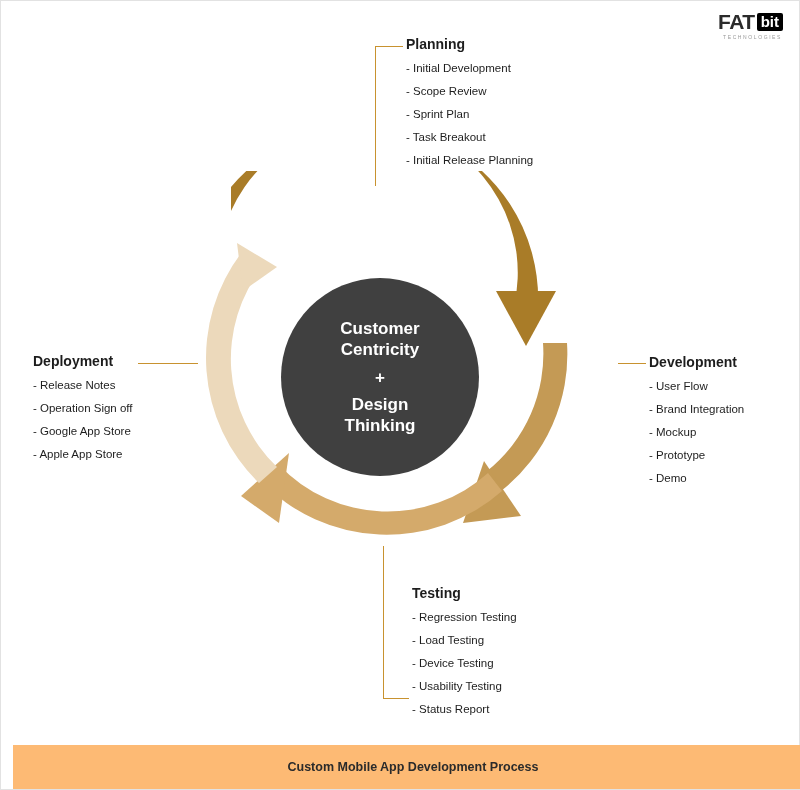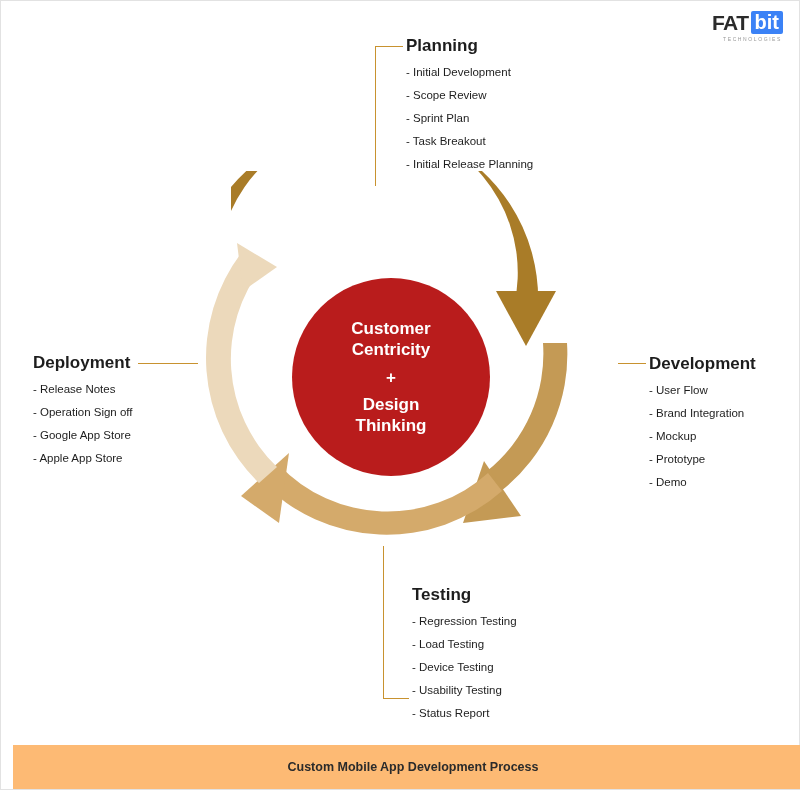--- a/index.html
+++ b/index.html
@@ -36,45 +36,45 @@
     display: flex;
     align-items: center;
   }
   .logo-fat {
     font-size: 21px;
     font-weight: bold;
     color: #2b2b2b;
     letter-spacing: -0.5px;
   }
   .logo-bit {
-    font-size: 20px;
+    font-size: 15px;
     font-weight: bold;
     color: #ffffff;
-    background: #3b82f6;
+    background: #000000;
     padding: 1px 4px 2px 4px;
     margin-left: 2px;
     border-radius: 2px;
   }
   .logo-sub {
     font-size: 5px;
     letter-spacing: 1.6px;
     color: #9a9a9a;
     margin-top: 3px;
     margin-right: 1px;
   }
 
   
   .center-circle {
     position: absolute;
-    left: 291px;
+    left: 280px;
     top: 277px;
     width: 198px;
     height: 198px;
     border-radius: 50%;
-    background: #b91c1c;
+    background: #404040;
     color: #ffffff;
     display: flex;
     flex-direction: column;
     align-items: center;
     justify-content: center;
     text-align: center;
   }
   .center-line {
     font-size: 17px;
     font-weight: bold;
@@ -93,21 +93,21 @@
     top: 170px;
     width: 380px;
     height: 380px;
   }
 
   
   .block {
     position: absolute;
   }
   .block-title {
-    font-size: 17px;
+    font-size: 14px;
     font-weight: bold;
     color: #1d1d1d;
     margin-bottom: 10px;
   }
   .block-item {
     font-size: 11.5px;
     color: #1d1d1d;
     margin-bottom: 11px;
     white-space: nowrap;
   }

